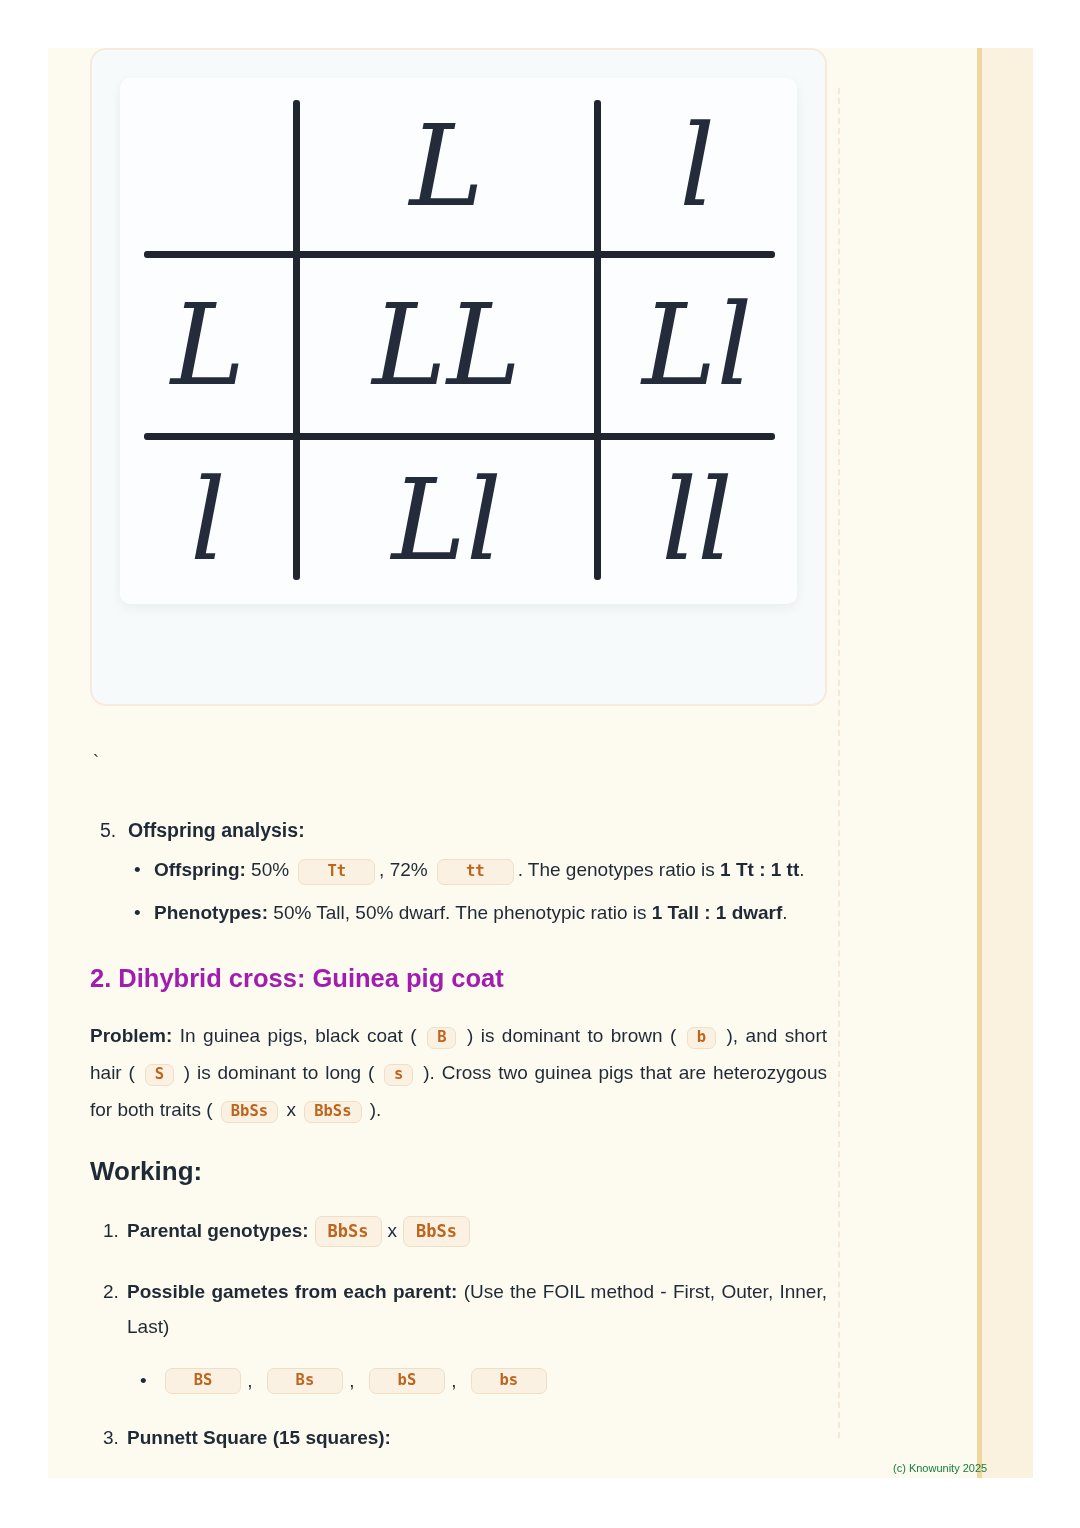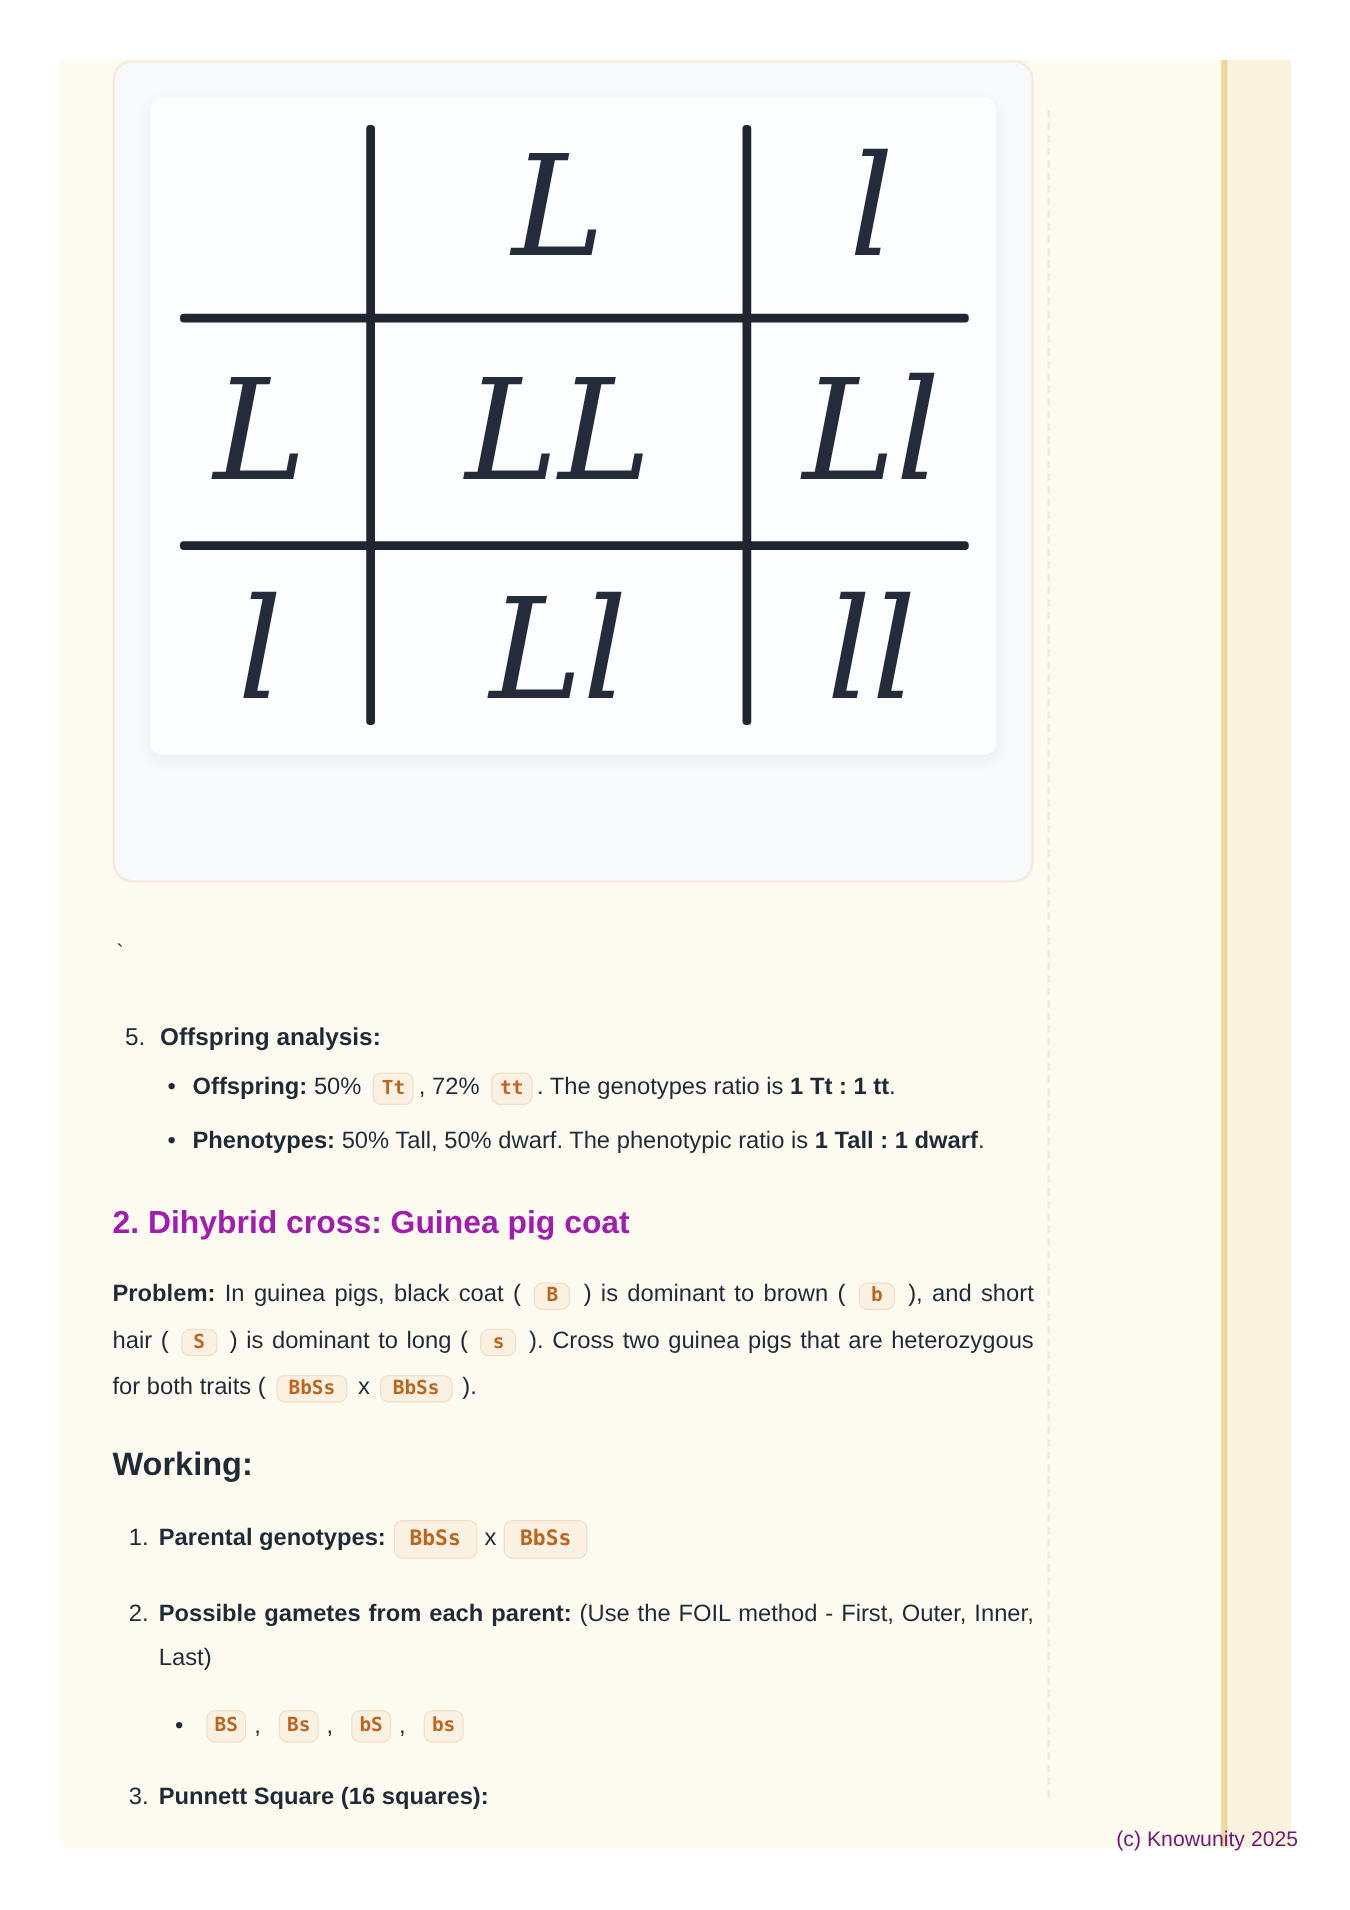--- a/index.html
+++ b/index.html
@@ -84,37 +84,37 @@
     border:1px solid #EFDFC7;
     border-radius:7px;
     padding:2px 9px;
     margin:0 3px;
     white-space:nowrap;
     line-height:1;
     display:inline-block;
     text-align:center;
   }
   .code-lg { font-size:17px; padding:6px 12px; margin:0 6px; }
-  .code-md { padding:4px 6px; margin:0 4px; }
+  .code-md { padding:4px 28px; margin:0 4px; }
   h2.section-heading {
     margin:34px 0 0 0;
     font-size:25.5px; font-weight:700;
     color:#a21caf;
   }
   .para { margin-top:24px; font-size:19px; line-height:37px; text-align:justify; }
   .working { margin-top:28px; font-size:26px; font-weight:700; }
   .step { display:flex; margin-top:26px; font-size:19px; line-height:35px; }
   .step .num { margin-left:13px; width:24px; }
   .step-body { flex:1; text-align:justify; }
   .gamete-row { display:flex; align-items:center; margin-top:24px; font-size:19px; }
   .gmarker { margin-left:50px; margin-right:14px; }
   .gcomma { margin:0 10px 0 2px; }
   .watermark {
     position:absolute; left:845px; top:1414px;
-    font-size:17px; color:#701a75;
+    font-size:11px; color:#15803d;
     z-index:5; white-space:nowrap;
   }
 </style>
 </head>
 <body>
 
 <div class="page">
   <div class="accent-strip"></div>
   <div class="accent-bar"></div>
   <div class="perforation"></div>
@@ -183,19 +183,19 @@
         <span class="gcomma">,</span>
       <code class="inline-code code-md">Bs</code>
         <span class="gcomma">,</span>
       <code class="inline-code code-md">bS</code>
         <span class="gcomma">,</span>
       <code class="inline-code code-md">bs</code>
     </div>
 
     <div class="step">
       <span class="num">3.</span>
-      <div class="step-body"><strong>Punnett Square (16 squares):</strong></div>
+      <div class="step-body"><strong>Punnett Square (15 squares):</strong></div>
     </div>
 
   </div>
 
   <div class="watermark">(c) Knowunity 2025</div>
 </div>
 
 </body></html>

